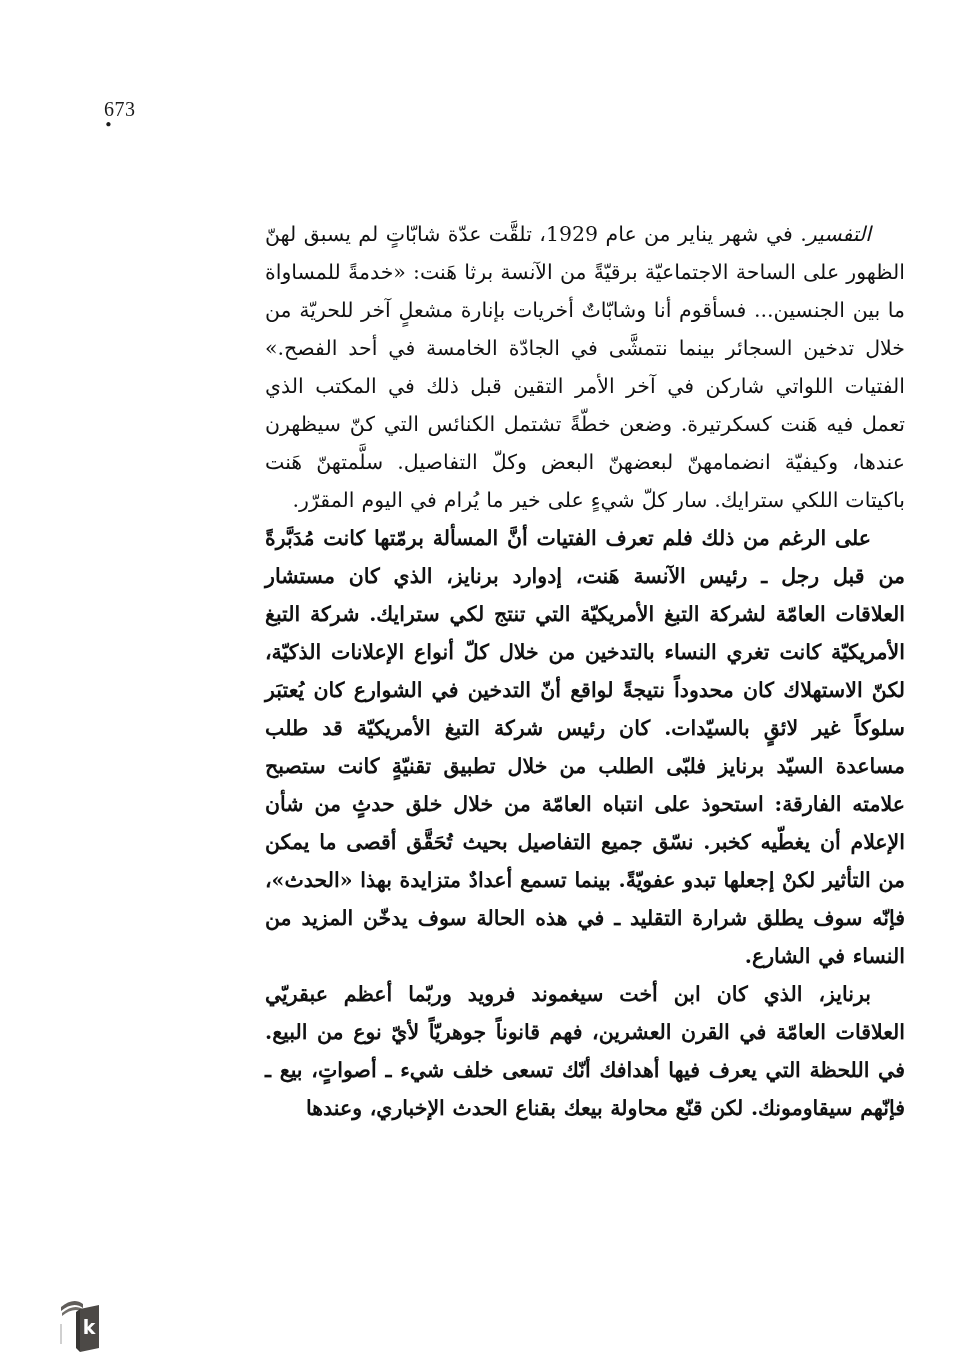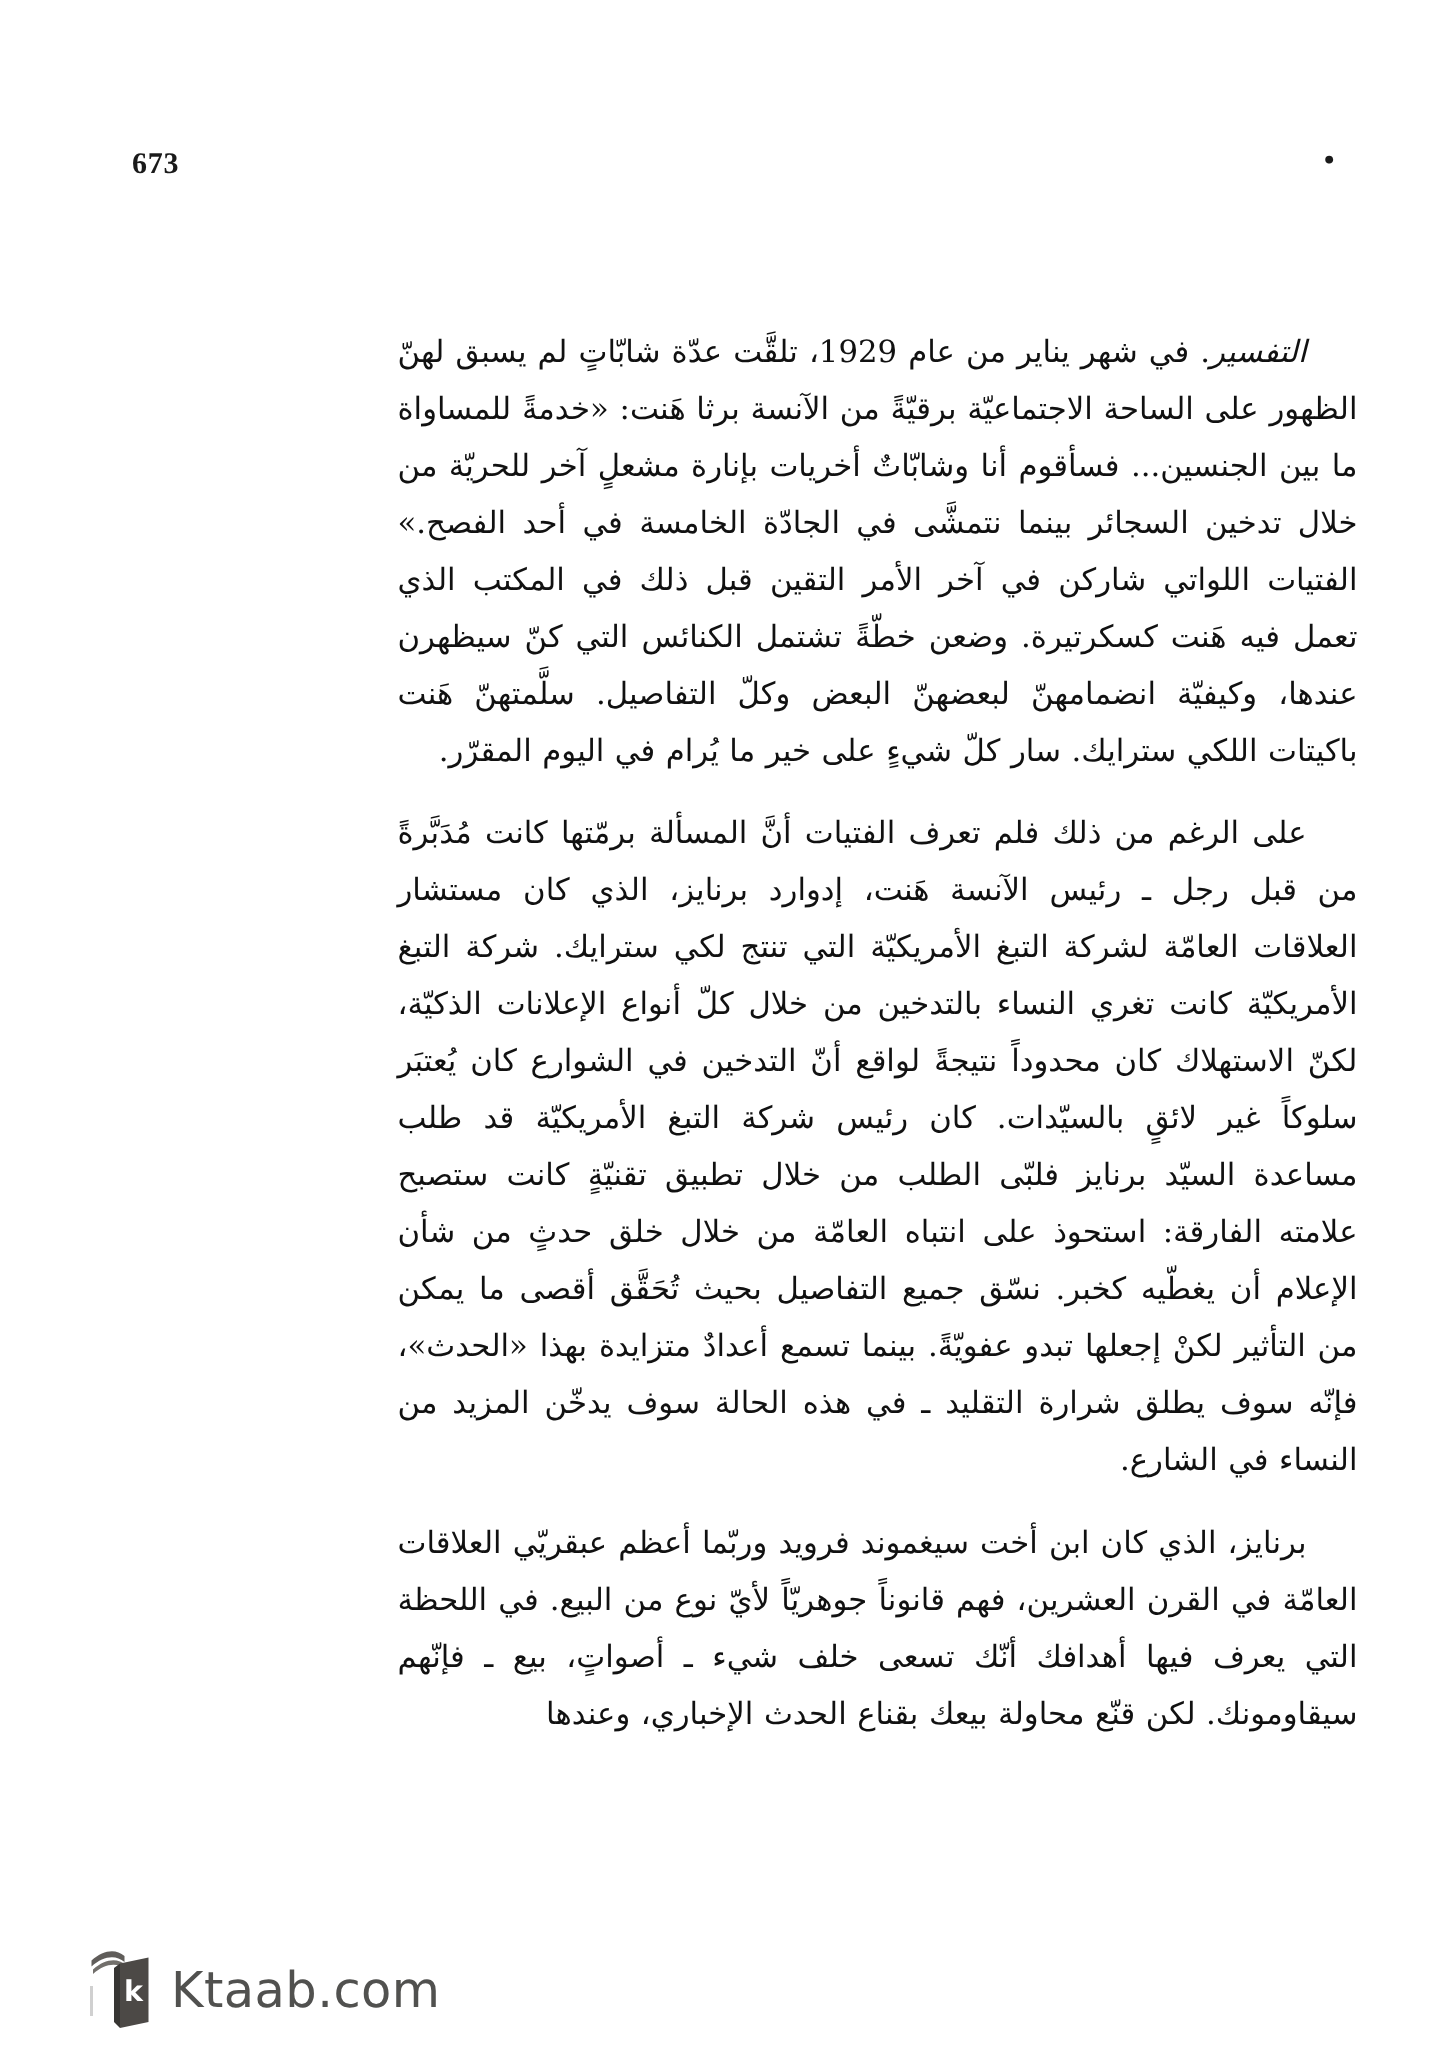--- a/index.html
+++ b/index.html
@@ -19,26 +19,25 @@
   }
 
   
   .running-header {
     position: absolute;
     top: 98px;
     left: 88px;
     right: 50px;
     height: 32px;
     display: flex;
-    flex-direction: row;
+    flex-direction: column;
     align-items: baseline;
     justify-content: space-between;
     direction: ltr;
     white-space: nowrap;
-    font-weight: bold;
   }
   .folio {
     font-family: "Liberation Serif", "DejaVu Serif", serif;
     font-size: 20px;
     letter-spacing: 0.5px;
     color: #1a1a1a;
   }
   .header-bullet {
     font-size: 15px;
     line-height: 1;
@@ -70,21 +69,21 @@
     font-size: 20.5px;
     line-height: 38px;
     text-align: justify;
     text-indent: 0;
     word-spacing: 0.5px;
   }
   .para.gap-before {
     margin-top: 55px;
   }
   .para.gap-small {
-    margin-top: 17px;
+    font-weight: bold;
   }
   .para.indent {
     text-indent: 34px;
   }
   .term-italic {
     font-style: italic;
   }
 
   
   .watermark {
@@ -151,16 +150,15 @@
 
         <path d="M3 9 C11 2, 19 1, 25 6 L25 10 C19 5, 11 6, 3 13 Z" fill="#5a5754"></path>
         <path d="M4 15 C12 8, 20 7, 26 12 L26 15 C20 10, 12 11, 4 18 Z" fill="#6d6a66"></path>
 
         <path d="M22 11 L41 7 L41 50 L22 54 Z" fill="#45423f"></path>
         <path d="M22 11 L22 54 L18 50 L18 14 Z" fill="#2f2d2b"></path>
 
         <text x="31" y="36" font-family="'DejaVu Sans','Liberation Sans',sans-serif" font-size="19" font-weight="bold" fill="#ffffff" text-anchor="middle">k</text>
       </svg>
     </div>
-    <div class="wm-text">Ktaab.com</div>
   </div>
 
 </div>
 
 </body></html>

